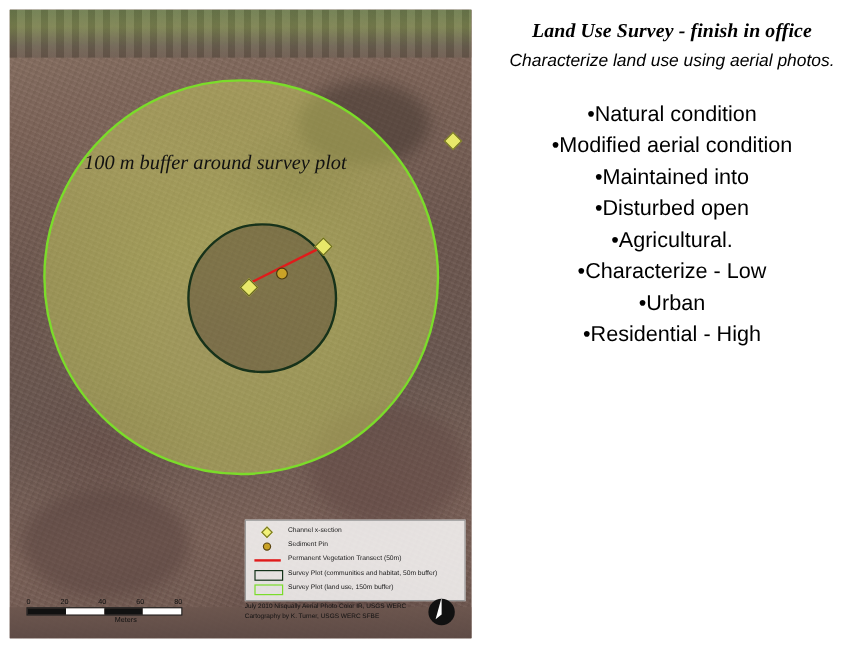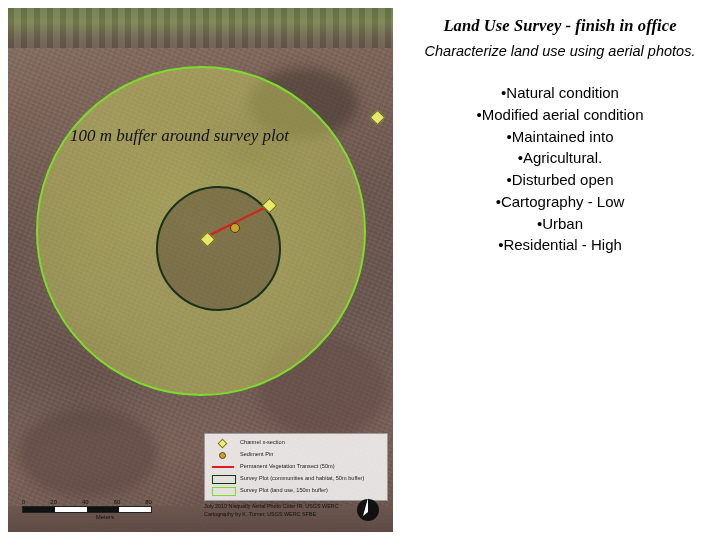--- a/index.html
+++ b/index.html
@@ -255,21 +255,21 @@
     font-style: italic;
   }
   #classification-intro {
     font-size: 14.5px;
     margin: 0 0 4px 0;
   }
   #landuse-list {
     list-style: none;
     margin: 0;
     padding: 0;
-    font-size: 15px;
+    font-size: 18px;
     line-height: 1.45;
   }
   #landuse-list li { white-space: nowrap; }
 </style>
 </head>
 <body>
 
 <div id="map-panel">
 
   <div id="aerial-photo"></div>
@@ -356,19 +356,19 @@
   </svg>
 </div>
 
 <div id="text-panel">
   <div id="survey-title">Land Use Survey - finish in office</div>
   <div id="survey-subtitle">Characterize land use using aerial photos.</div>
   <ul id="landuse-list">
     <li>•Natural condition</li>
     <li>•Modified aerial condition</li>
     <li>•Maintained into</li>
+    <li>•Disturbed open</li>
     <li>•Agricultural.</li>
-    <li>•Disturbed open</li>
-    <li>•Cartography - Low</li>
+    <li>•Characterize - Low</li>
     <li>•Urban</li>
     <li>•Residential - High</li>
   </ul>
 </div>
 
 </body></html>

